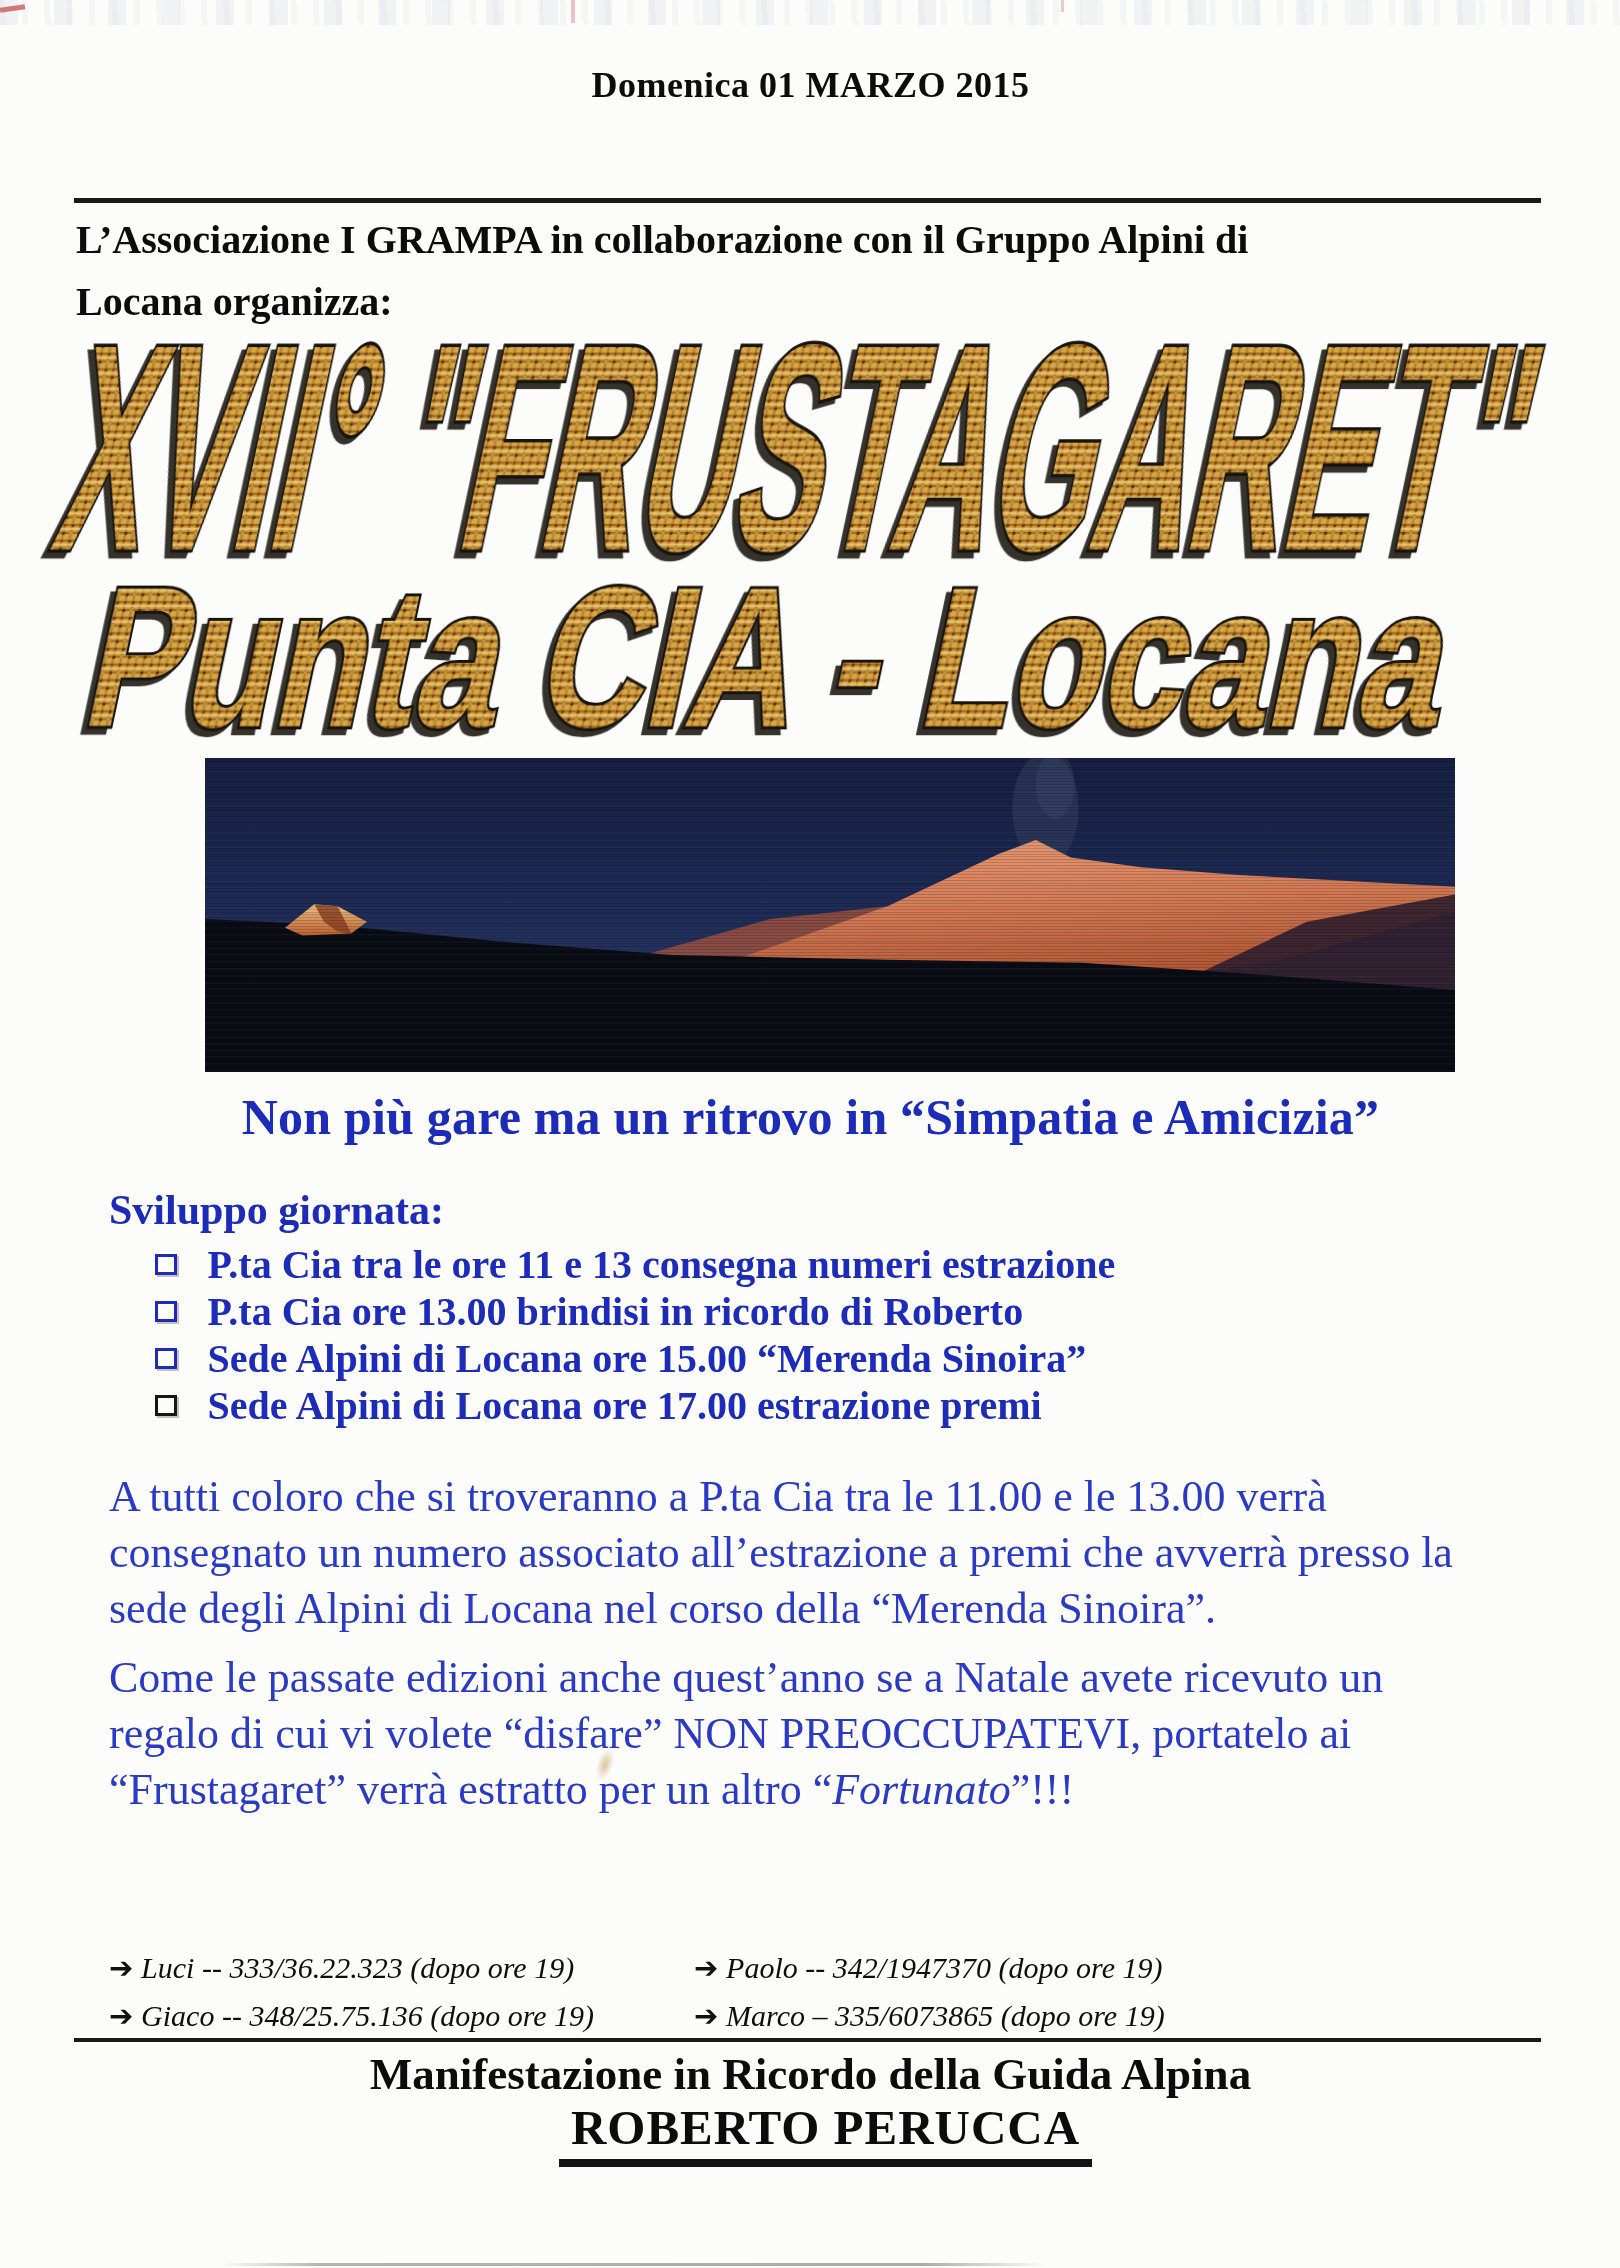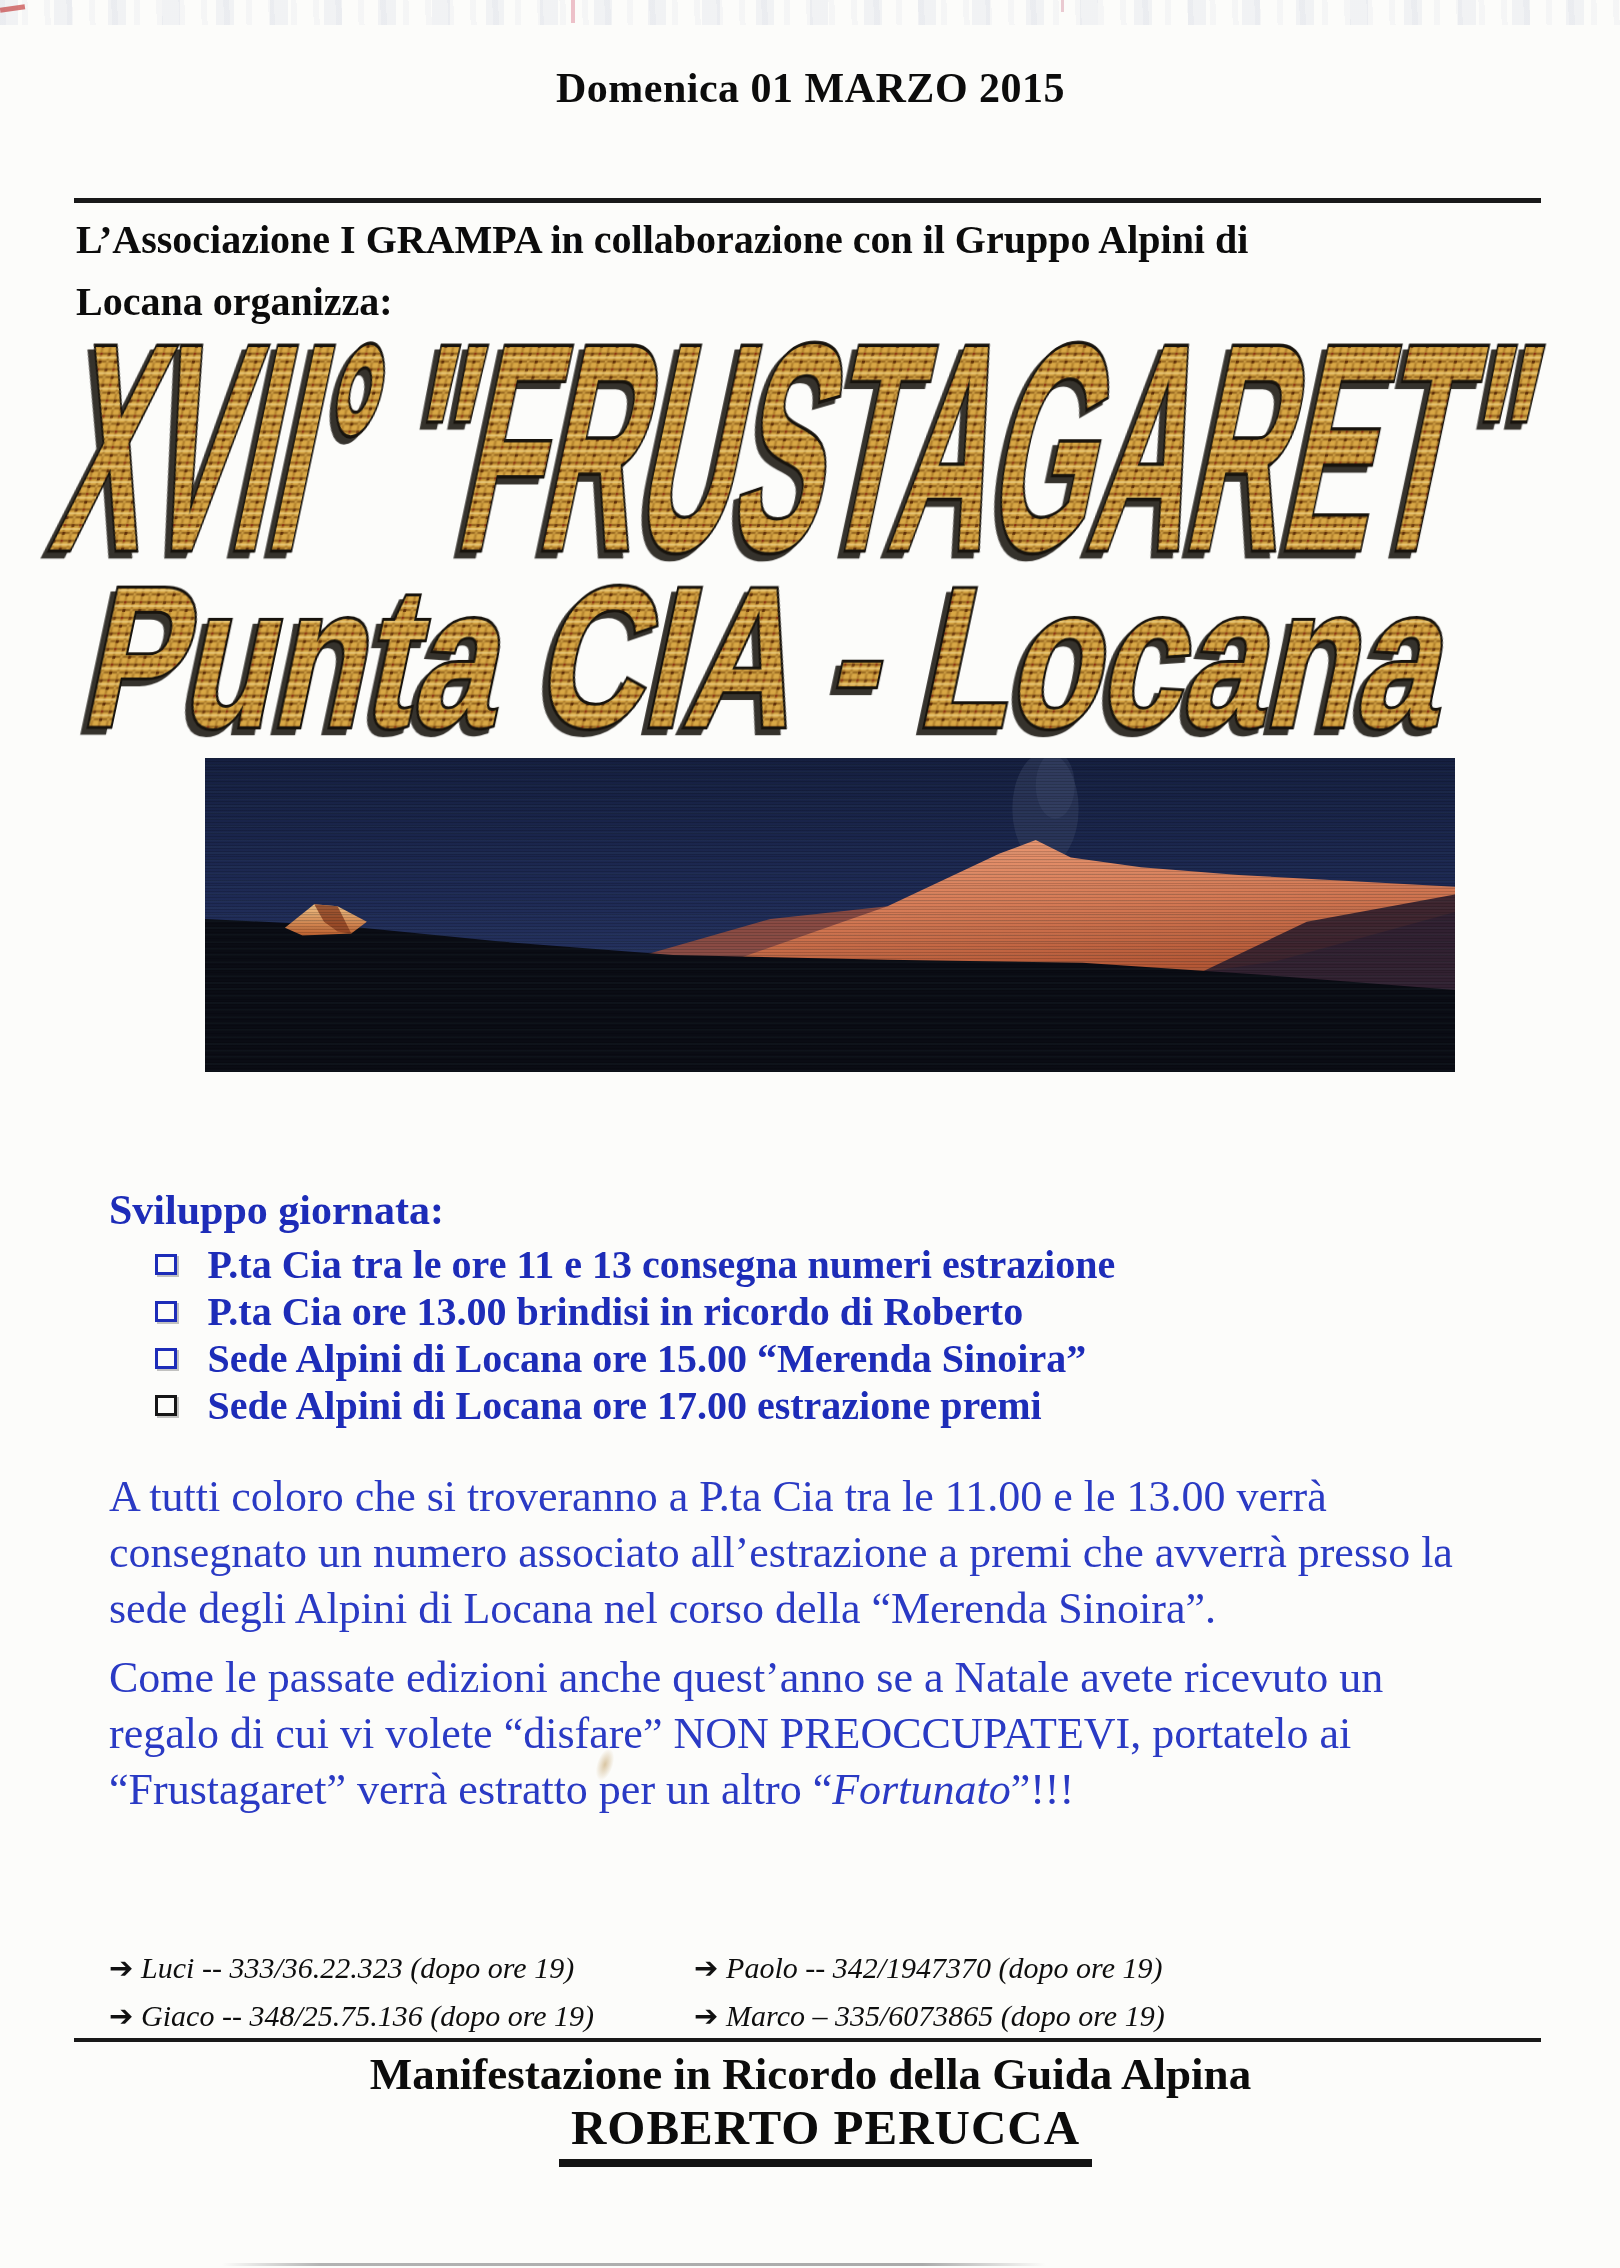--- a/index.html
+++ b/index.html
@@ -24,21 +24,21 @@
   .pink-mark1{position:absolute;top:0;left:571px;width:3.9px;height:23.4px;background:#e090a0;opacity:.55;}
   .pink-mark2{position:absolute;top:0;left:1061px;width:2.9px;height:11.7px;background:#d898a8;opacity:.5;}
   .smudge{position:absolute;left:597px;top:1748px;width:15.6px;height:33px;border-radius:50%;
     background:radial-gradient(closest-side,#d9c5a2,rgba(217,197,162,0));transform:rotate(18deg);}
   .bottom-edge{position:absolute;left:222px;top:2263px;width:824px;height:2.9px;
     background:linear-gradient(90deg,rgba(120,120,120,0),#9a9a9a 12%,#8f8f8f 85%,rgba(120,120,120,0));opacity:.75;}
 
   
   .date-title{
     position:absolute;top:64px;left:0;width:100%;
-    text-align:center;font-size:42px;font-weight:bold;color:#0c0c0c;
+    text-align:center;font-size:36px;font-weight:bold;color:#0c0c0c;
     letter-spacing:0.5px;
   }
   .rule{position:absolute;left:74px;width:1467px;background:#191919;}
   .rule-top{top:198px;height:4.9px;}
   .rule-bottom{top:2038px;height:3.9px;}
   .organizer{
     position:absolute;top:209px;left:76px;width:1424px;
     font-size:40px;font-weight:bold;line-height:62px;color:#0c0c0c;
   }
 
@@ -202,20 +202,21 @@
       <polygon points="1282,140 1282,272 1000,230 1130,168" fill="#33202e" opacity="0.92"></polygon>
 
       <path d="M0,165 L140,172 L300,188 L480,202 L700,207 L900,210 L1080,222 L1282,238 L1282,322 L0,322 Z" fill="#0a0c14"></path>
 
       <polygon points="82,174 112,150 136,152 166,168 150,180 100,182" fill="url(#rockG)"></polygon>
       <polygon points="112,150 122,168 136,178 150,180 136,152" fill="#8a3c1e" opacity="0.8"></polygon>
     </svg>
     <div class="scanlines"></div>
   </div>
 
+  <div class="headline">Non più gare ma un ritrovo in “Simpatia e Amicizia”</div>
 
   <div class="schedule-heading">Sviluppo giornata:</div>
 
   <div class="schedule-list">
     <div class="schedule-item">
       <span class="bullet" style="border-color: rgb(29, 44, 184);"></span>
       <span class="item-label">P.ta Cia tra le ore 11 e 13 consegna numeri estrazione</span>
     </div>
     <div class="schedule-item">
       <span class="bullet" style="border-color: rgb(29, 44, 184);"></span>

